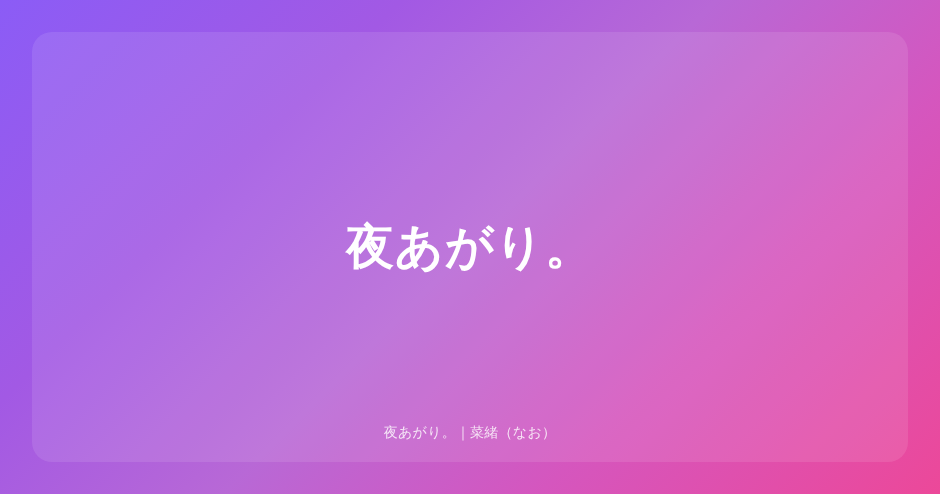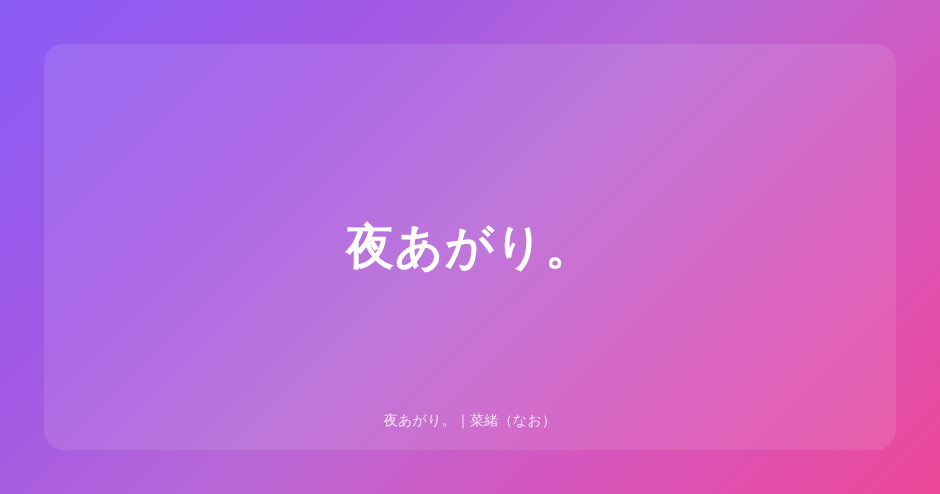--- a/index.html
+++ b/index.html
@@ -19,21 +19,21 @@
   
   .canvas {
     position: relative;
     width: 940px;
     height: 494px;
     box-sizing: border-box;
     background: linear-gradient(135deg, #8B5CF6 0%, #A259E4 28%, #B868D6 50%, #D556BE 72%, #EC4899 100%);
     display: flex;
     align-items: stretch;
     justify-content: stretch;
-    padding: 44px;
+    padding: 32px;
   }
 
   
   .card {
     position: relative;
     flex: 1 1 auto;
     border-radius: 20px;
     background: rgba(255, 255, 255, 0.10);
     display: flex;
     flex-direction: column;

